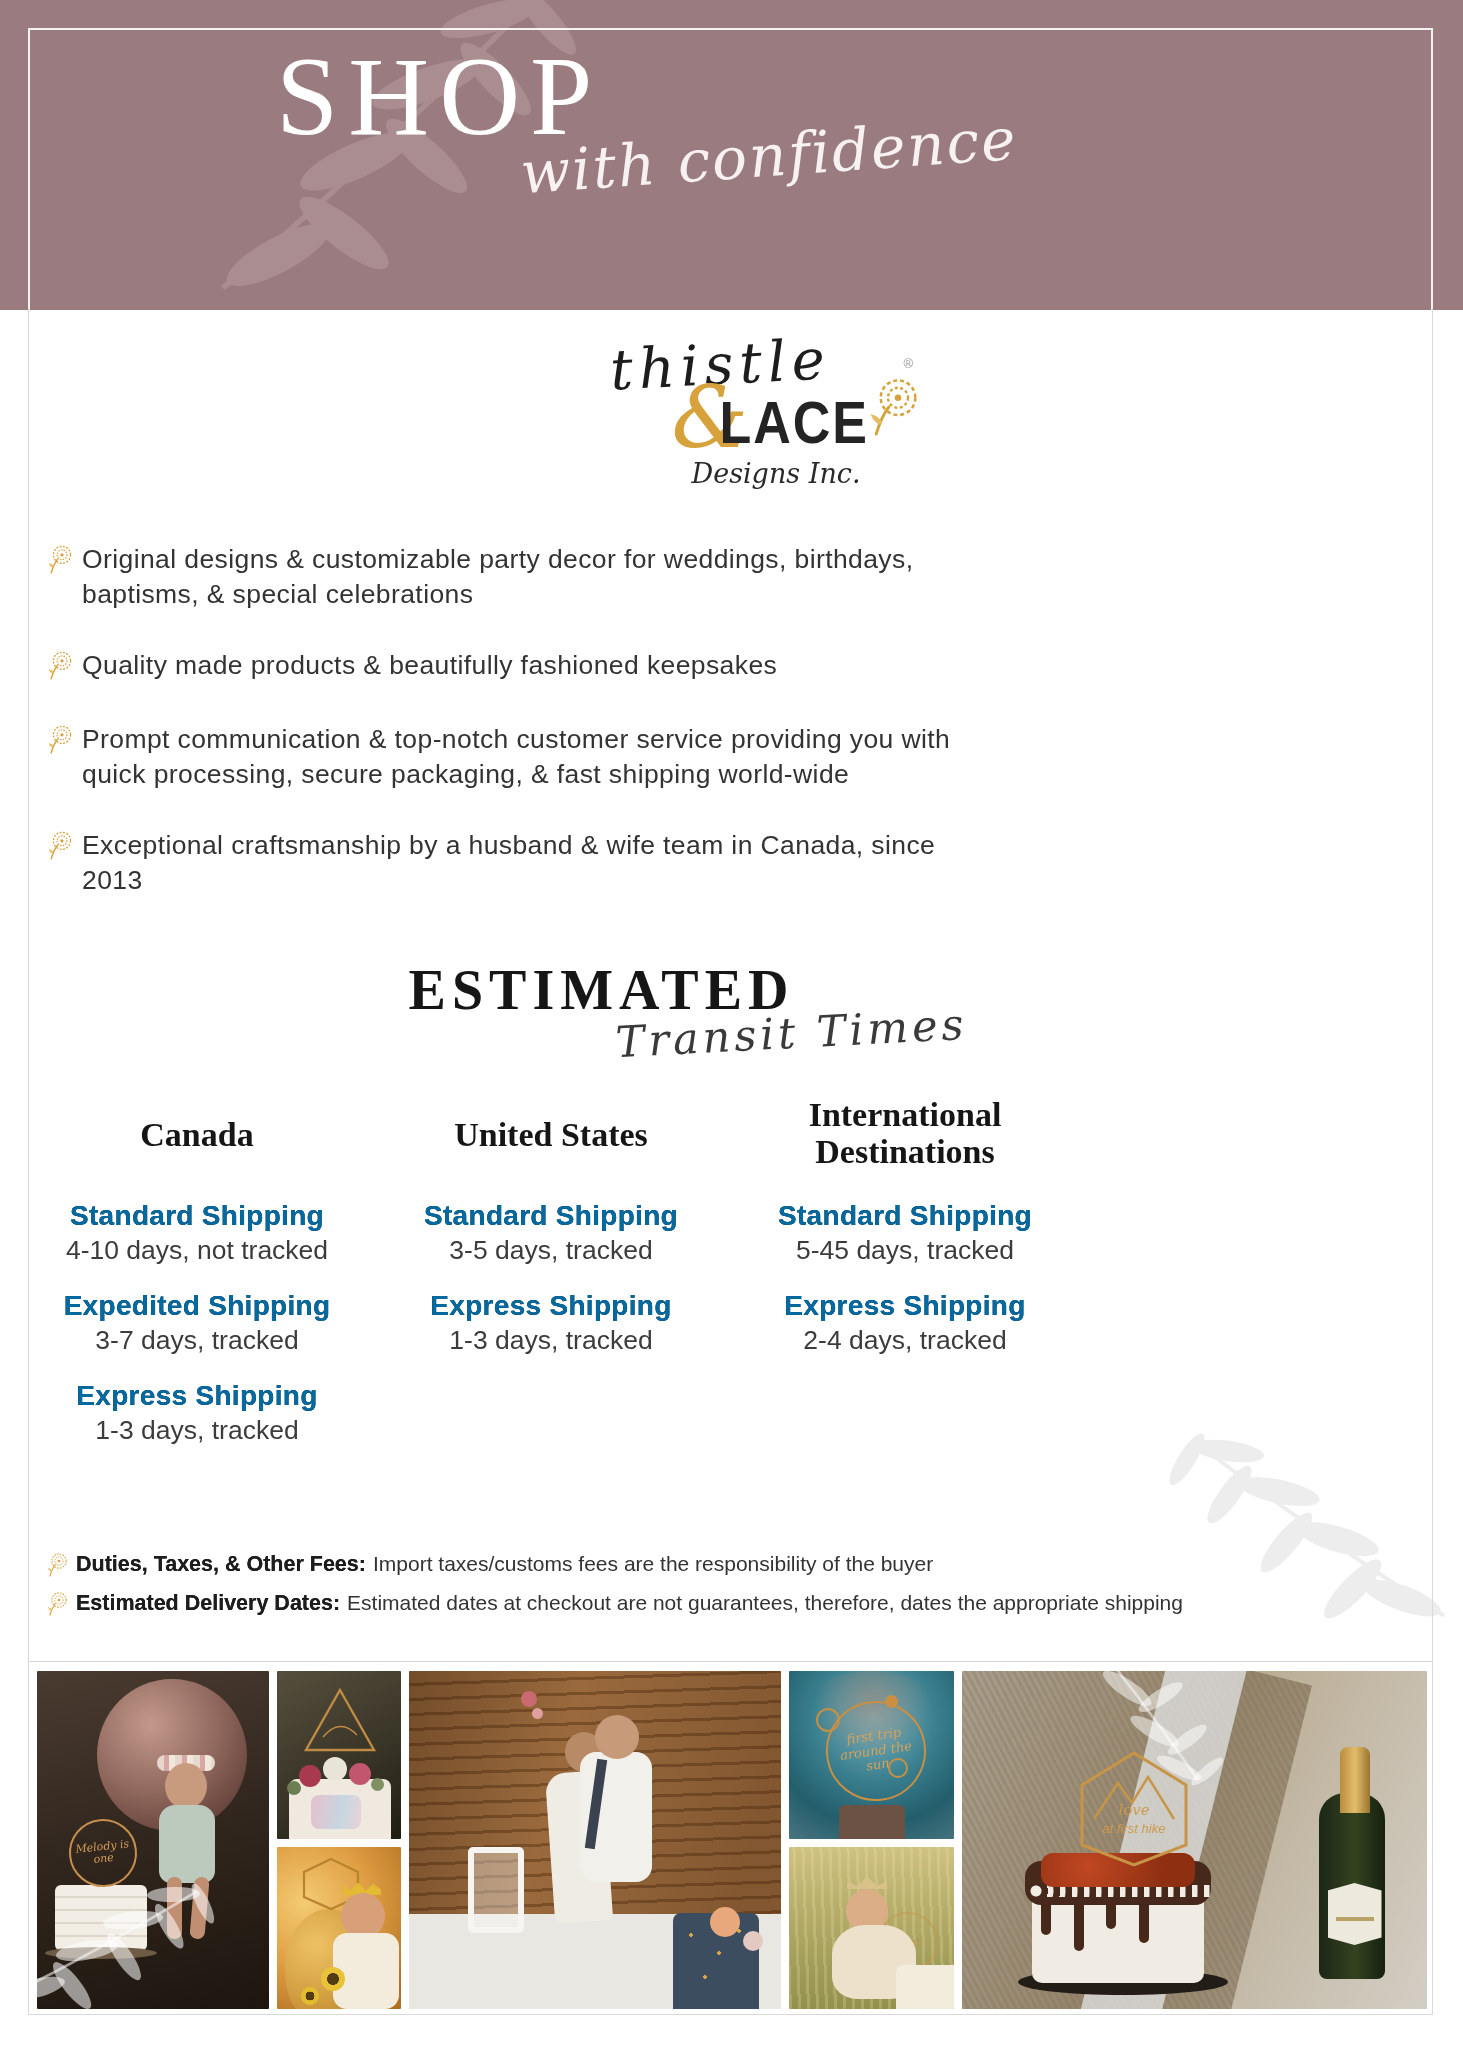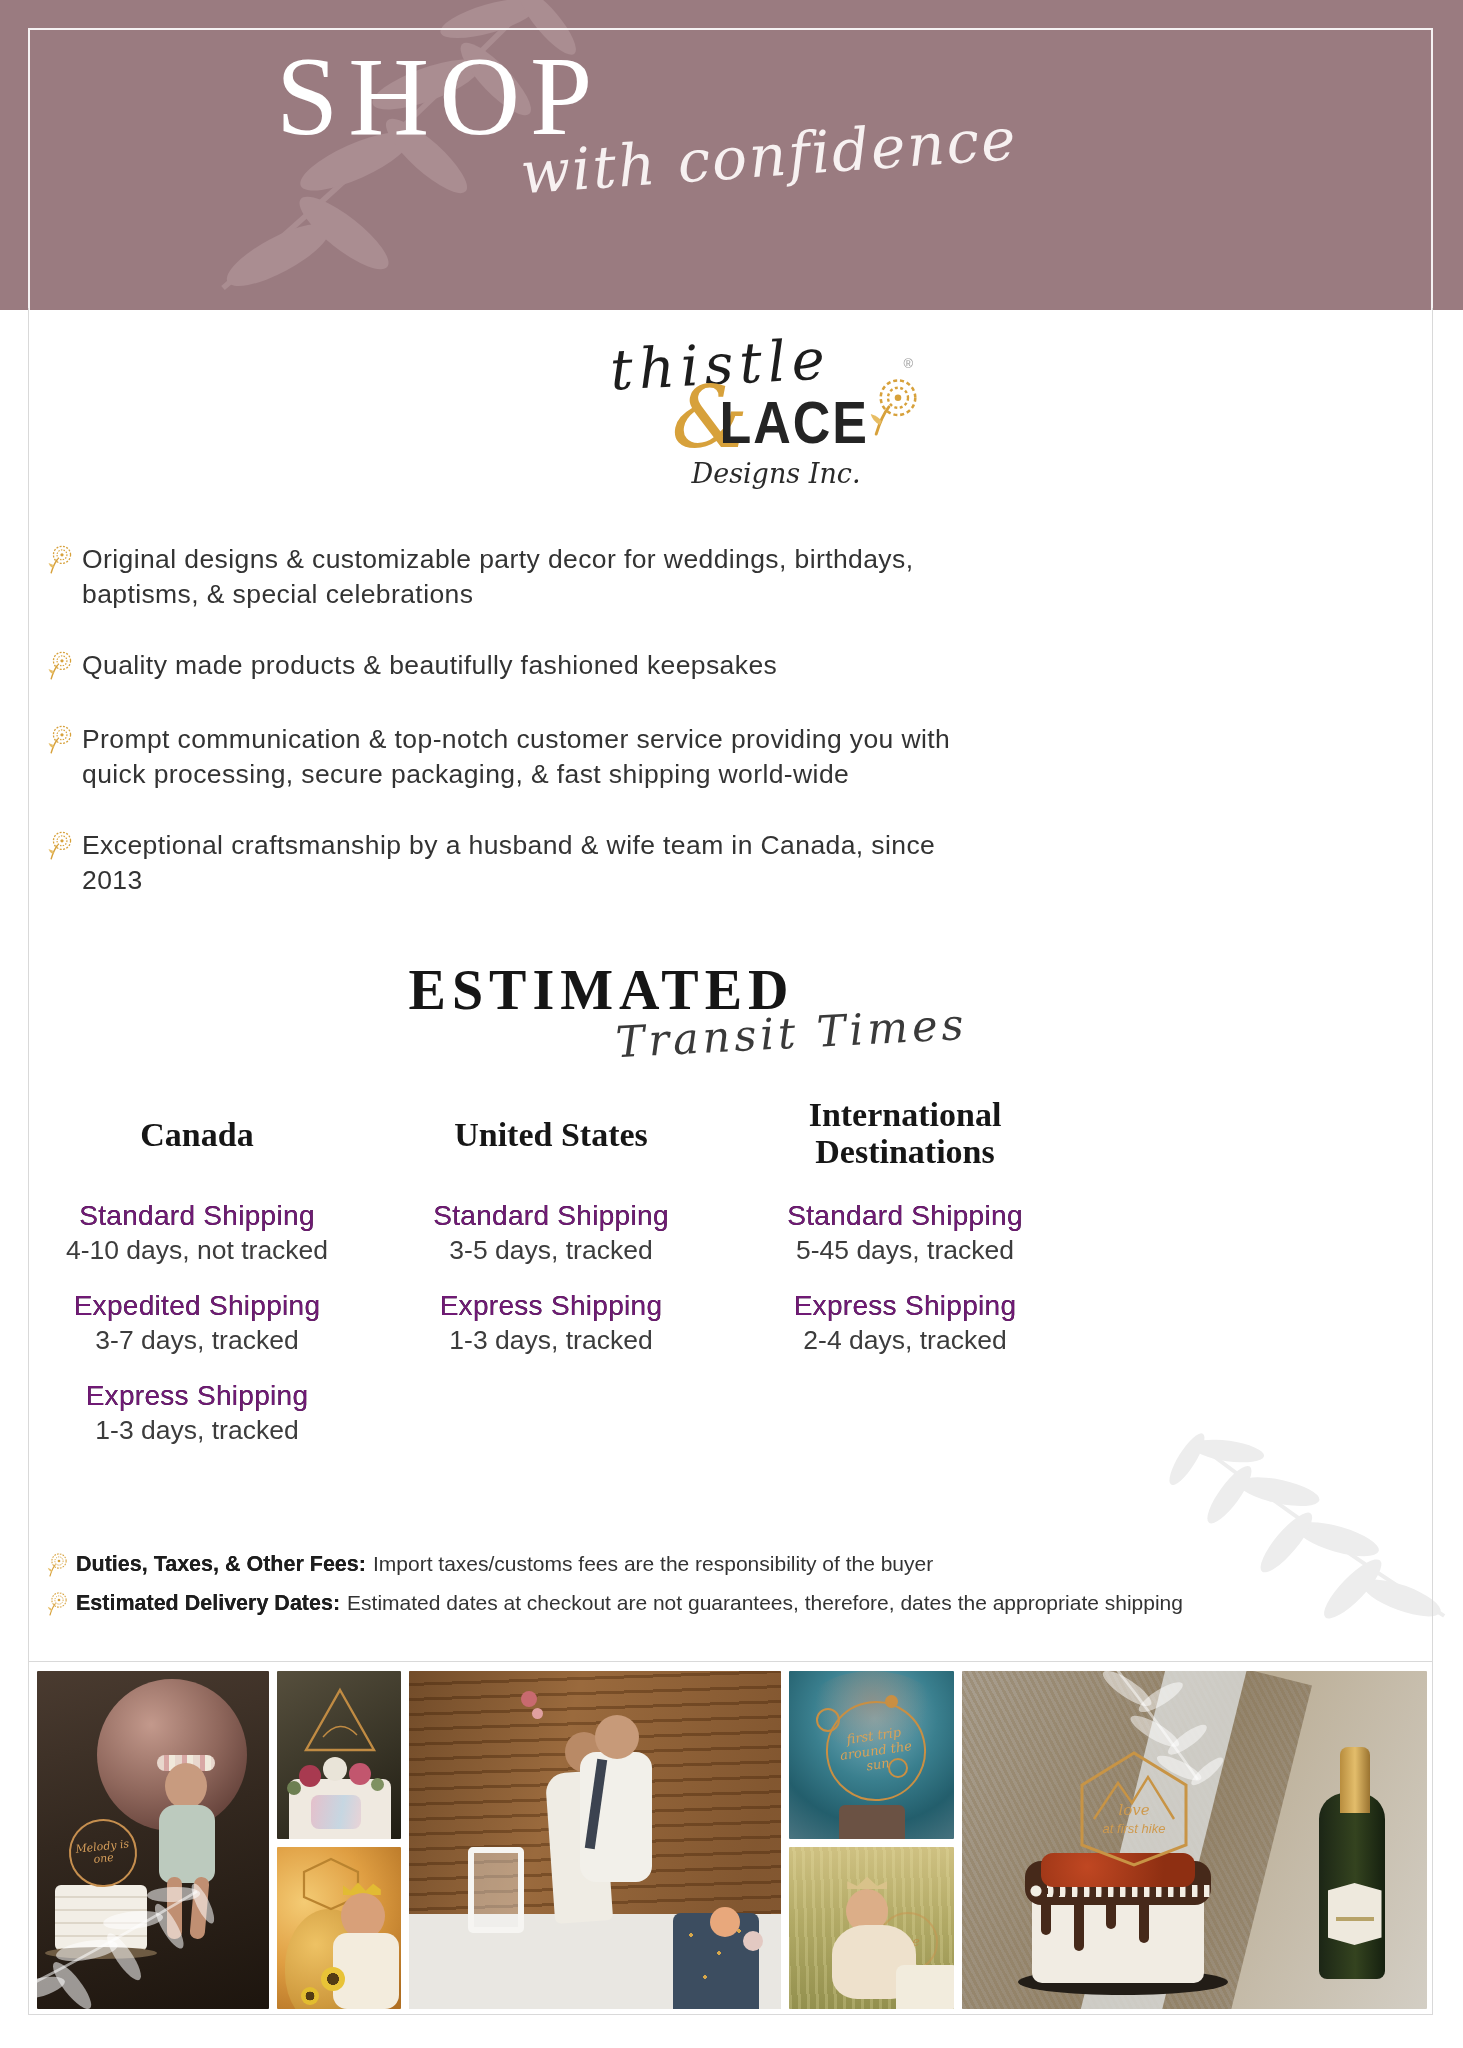--- a/index.html
+++ b/index.html
@@ -90,21 +90,21 @@
   .columns{position:absolute;left:20px;top:1096px;width:1062px;display:flex;}
   .col{flex:1;text-align:center;padding:0 14px;}
   .col-name{
     font-family:"Liberation Serif",serif;font-weight:700;font-size:34px;color:#161616;
     line-height:1.1;margin-bottom:26px;min-height:78px;display:flex;
     align-items:flex-start;justify-content:center;
   }
   .col:nth-child(1) .col-name,.col:nth-child(2) .col-name{align-items:center;}
   .opt{margin-bottom:24px;}
   .opt-method{
-    font-size:28px;color:#701a75;font-weight:400;letter-spacing:.3px;
+    font-size:28px;color:#0369a1;font-weight:700;letter-spacing:.3px;
     text-shadow:0 0 .5px #141414;
   }
   .opt-detail{font-size:26.5px;color:#3c3c3c;font-weight:300;margin-top:3px;}
   
   .notes{position:absolute;left:42px;top:1552px;width:1400px;z-index:5;}
   .note{display:flex;align-items:flex-start;margin-bottom:9px;}
   .note .b-icon{flex:0 0 34px;margin-top:0;}
   .note-label{font-size:21.5px;font-weight:700;color:#1d1d1d;white-space:nowrap;margin-right:7px;text-shadow:0 0 .4px #1d1d1d;}
   .note-text{font-size:21px;font-weight:300;color:#333;white-space:nowrap;}
   .note-line{display:flex;align-items:baseline;}

